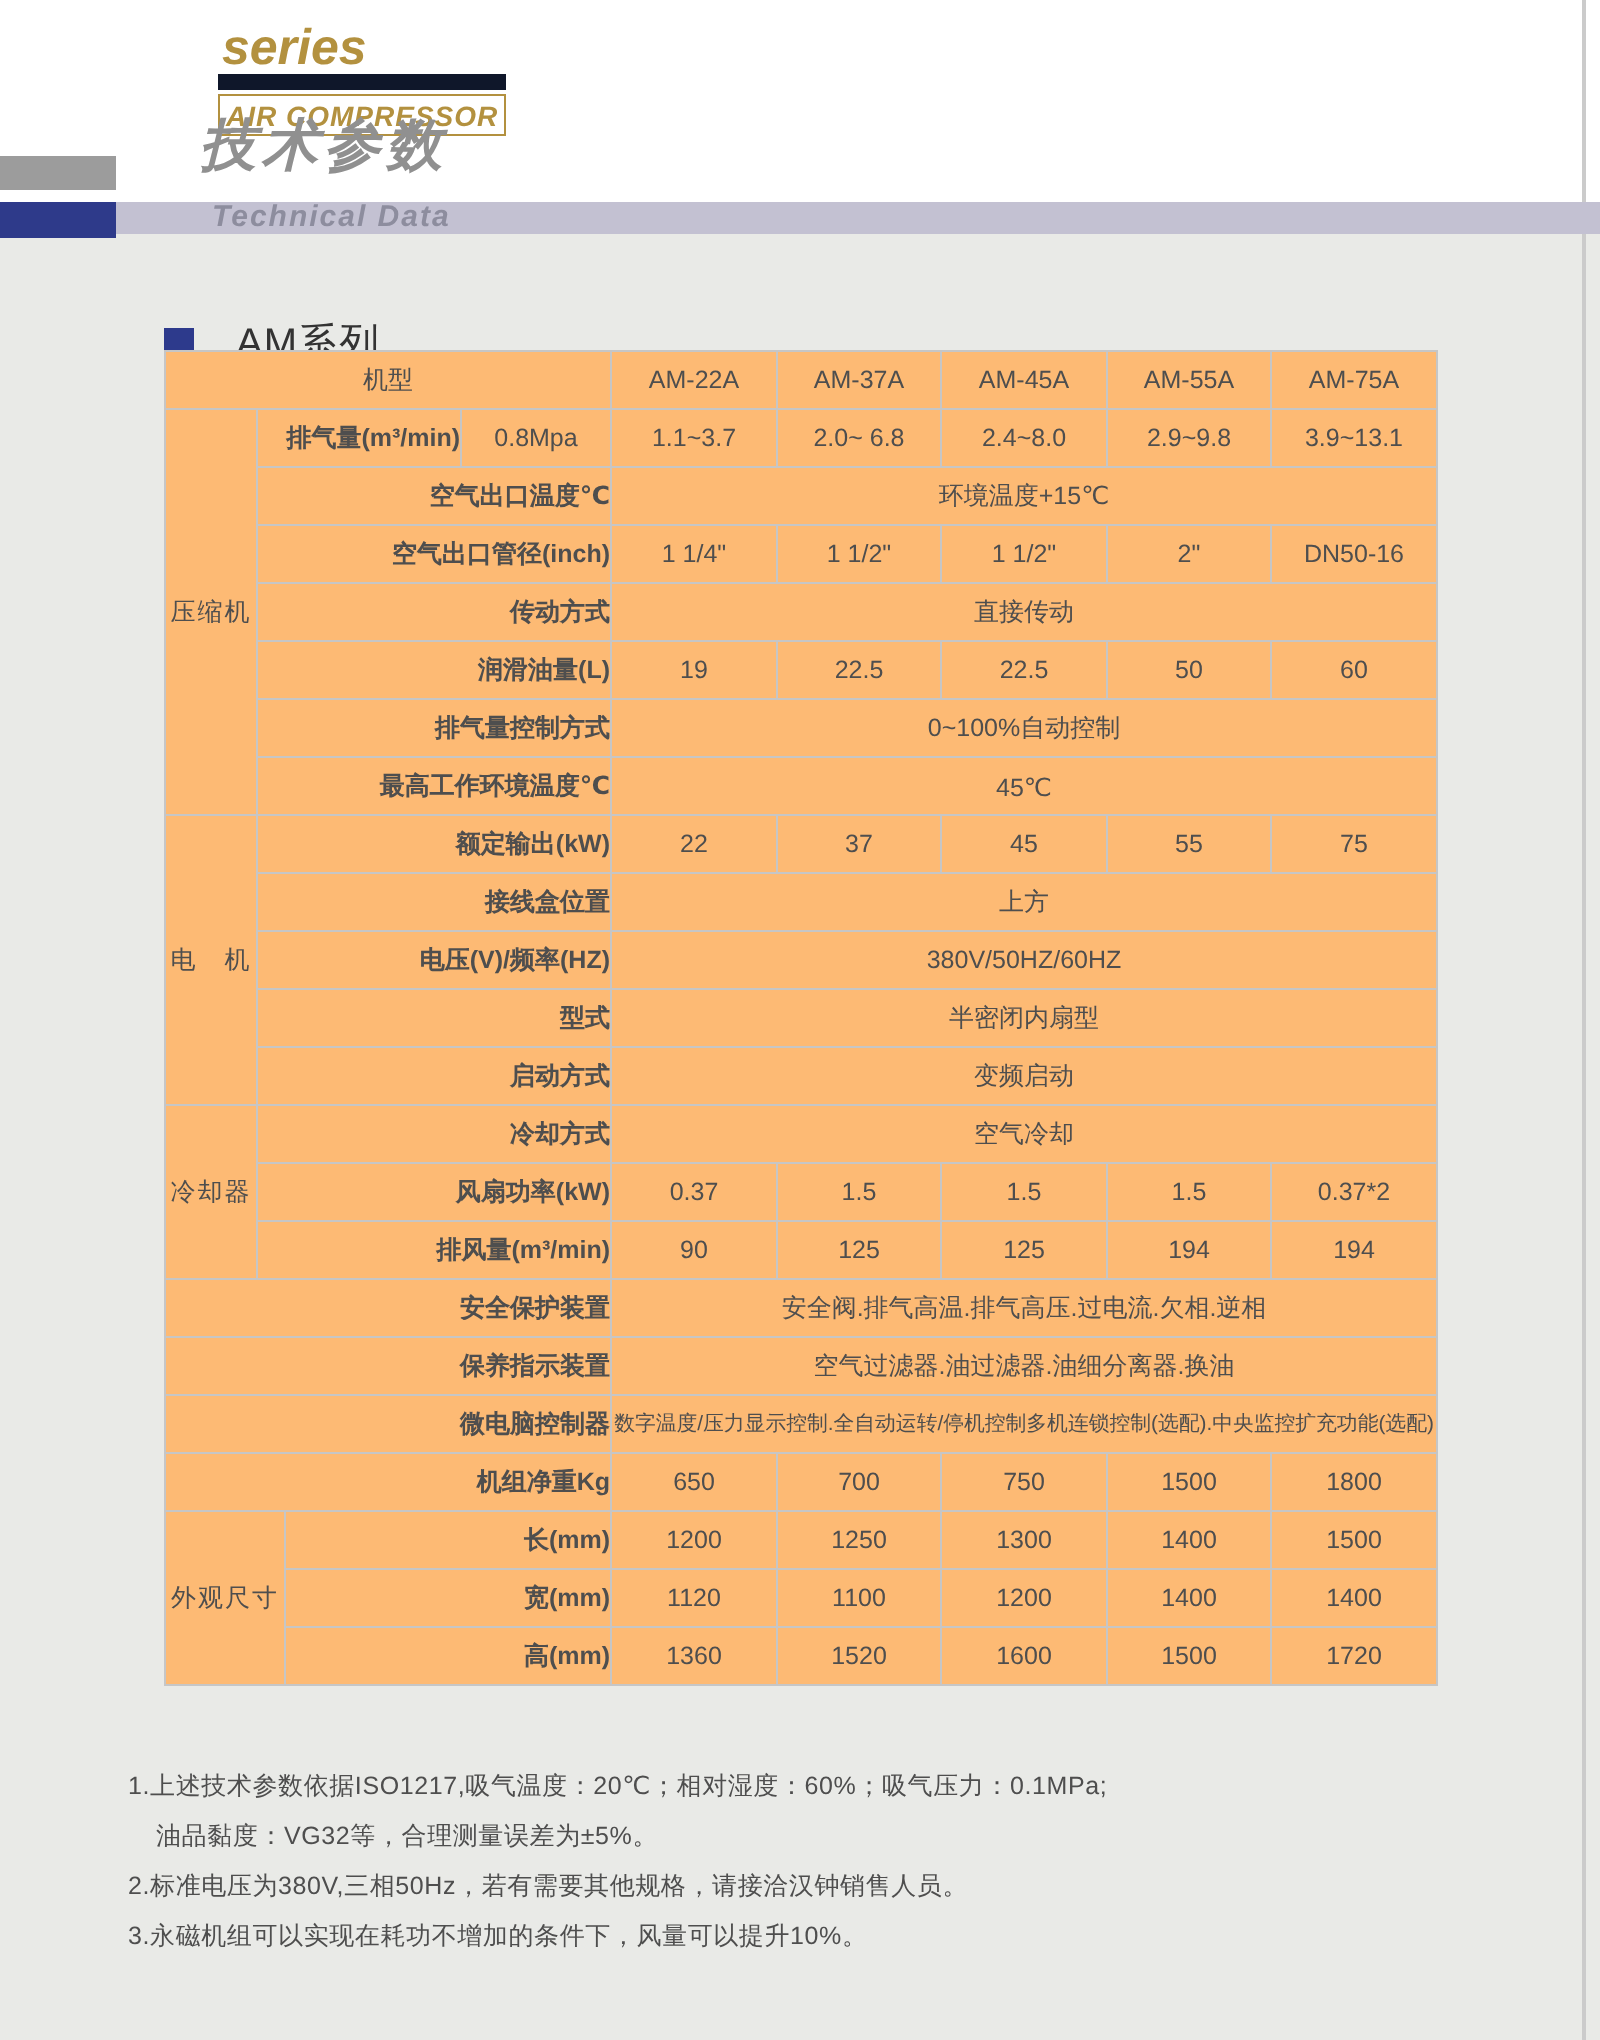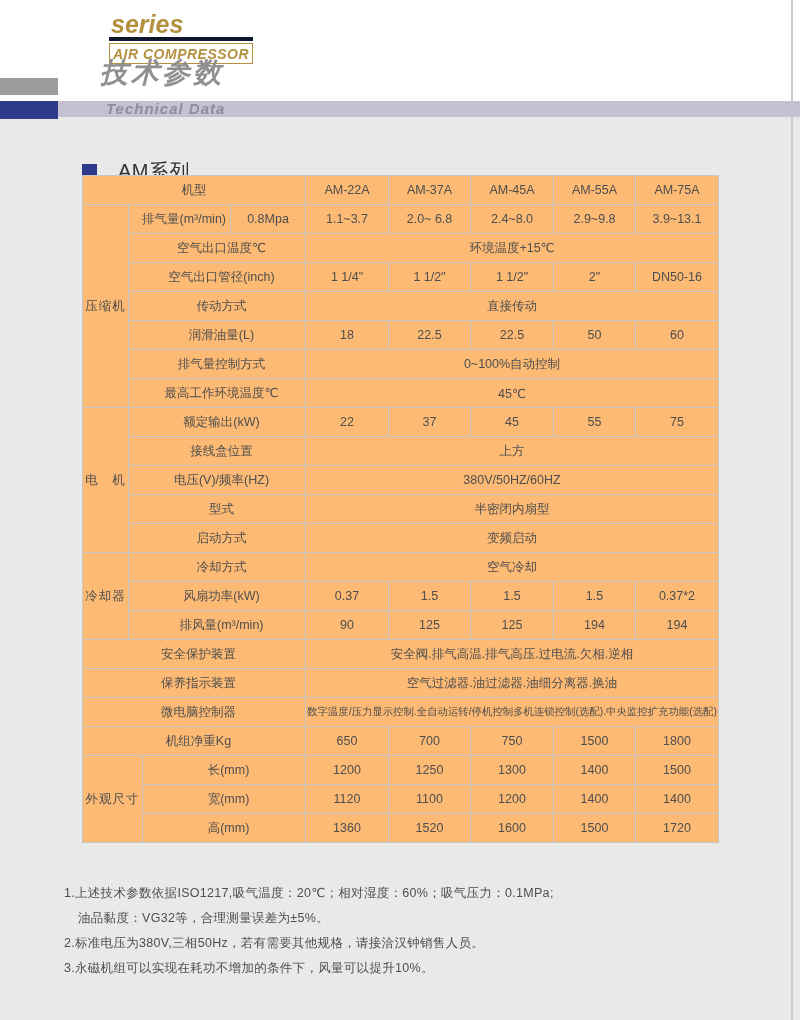--- a/index.html
+++ b/index.html
@@ -16,21 +16,21 @@
 
   
   .logo { position:absolute; left:107px; top:6px; display:flex; align-items:flex-start; }
   .logo-am {
     font-family:"Liberation Serif","DejaVu Serif",serif;
     font-size:52px; line-height:50px; color:#b3913f; letter-spacing:-2px;
   }
   .logo-right { display:flex; flex-direction:column; margin-left:2px; margin-top:6px; }
   .logo-series {
     font-size:25px; line-height:24px; font-style:italic; font-weight:bold;
-    color:#b3913f; border-bottom:4px solid #0f172a; padding:0 4px 1px 2px; letter-spacing:0px;
+    color:#b3913f; border-bottom:8px solid #0f172a; padding:0 4px 1px 2px; letter-spacing:0px;
   }
   .logo-ac {
     margin-top:2px; border:1px solid #b3913f; color:#b3913f;
     font-size:14px; font-style:italic; font-weight:bold; letter-spacing:0.5px;
     padding:2px 3px 1px 3px; text-align:left; white-space:nowrap;
   }
   .cn-title {
     position:absolute; left:100px; top:54px;
     font-size:28px; font-weight:bold; font-style:italic;
     color:#909090; letter-spacing:3px;text-align:right;
@@ -59,21 +59,21 @@
     border-collapse:collapse; table-layout:fixed;
     background:#fdba74;
     border:1px solid #9b9b9b;
   }
   table.spec td, table.spec th {
     border:1px solid #c6c6c6;
     font-size:12.5px; font-weight:normal; color:#4e4e4e;
     height:29px; text-align:center; vertical-align:middle;
     padding:0; overflow:hidden; white-space:nowrap;
   }
-  table.spec .lbl { text-align:center; padding-left:9px; }
+  table.spec .lbl { text-align:right; padding-left:9px;font-weight:bold; }
   table.spec .grp { letter-spacing:1px; padding:0 2px; }
   table.spec .tiny { font-size:10.4px; letter-spacing:0; }
 
   
   .notes { position:absolute; left:64px; top:886px; width:680px; font-size:12.5px; color:#4e4e4e; }
   .note { line-height:14px; margin-bottom:11px; letter-spacing:0.3px; }
   .note.indent { padding-left:14px; }
 </style>
 </head>
 <body>
@@ -144,21 +144,21 @@
     <td>1 1/2"</td>
     <td>2"</td>
     <td>DN50-16</td>
   </tr>
   <tr>
     <td class="lbl" colspan="3">传动方式</td>
     <td colspan="5">直接传动</td>
   </tr>
   <tr>
     <td class="lbl" colspan="3">润滑油量(L)</td>
-    <td>18</td>
+    <td>19</td>
     <td>22.5</td>
     <td>22.5</td>
     <td>50</td>
     <td>60</td>
   </tr>
   <tr>
     <td class="lbl" colspan="3">排气量控制方式</td>
     <td colspan="5">0~100%自动控制</td>
   </tr>
   <tr>

